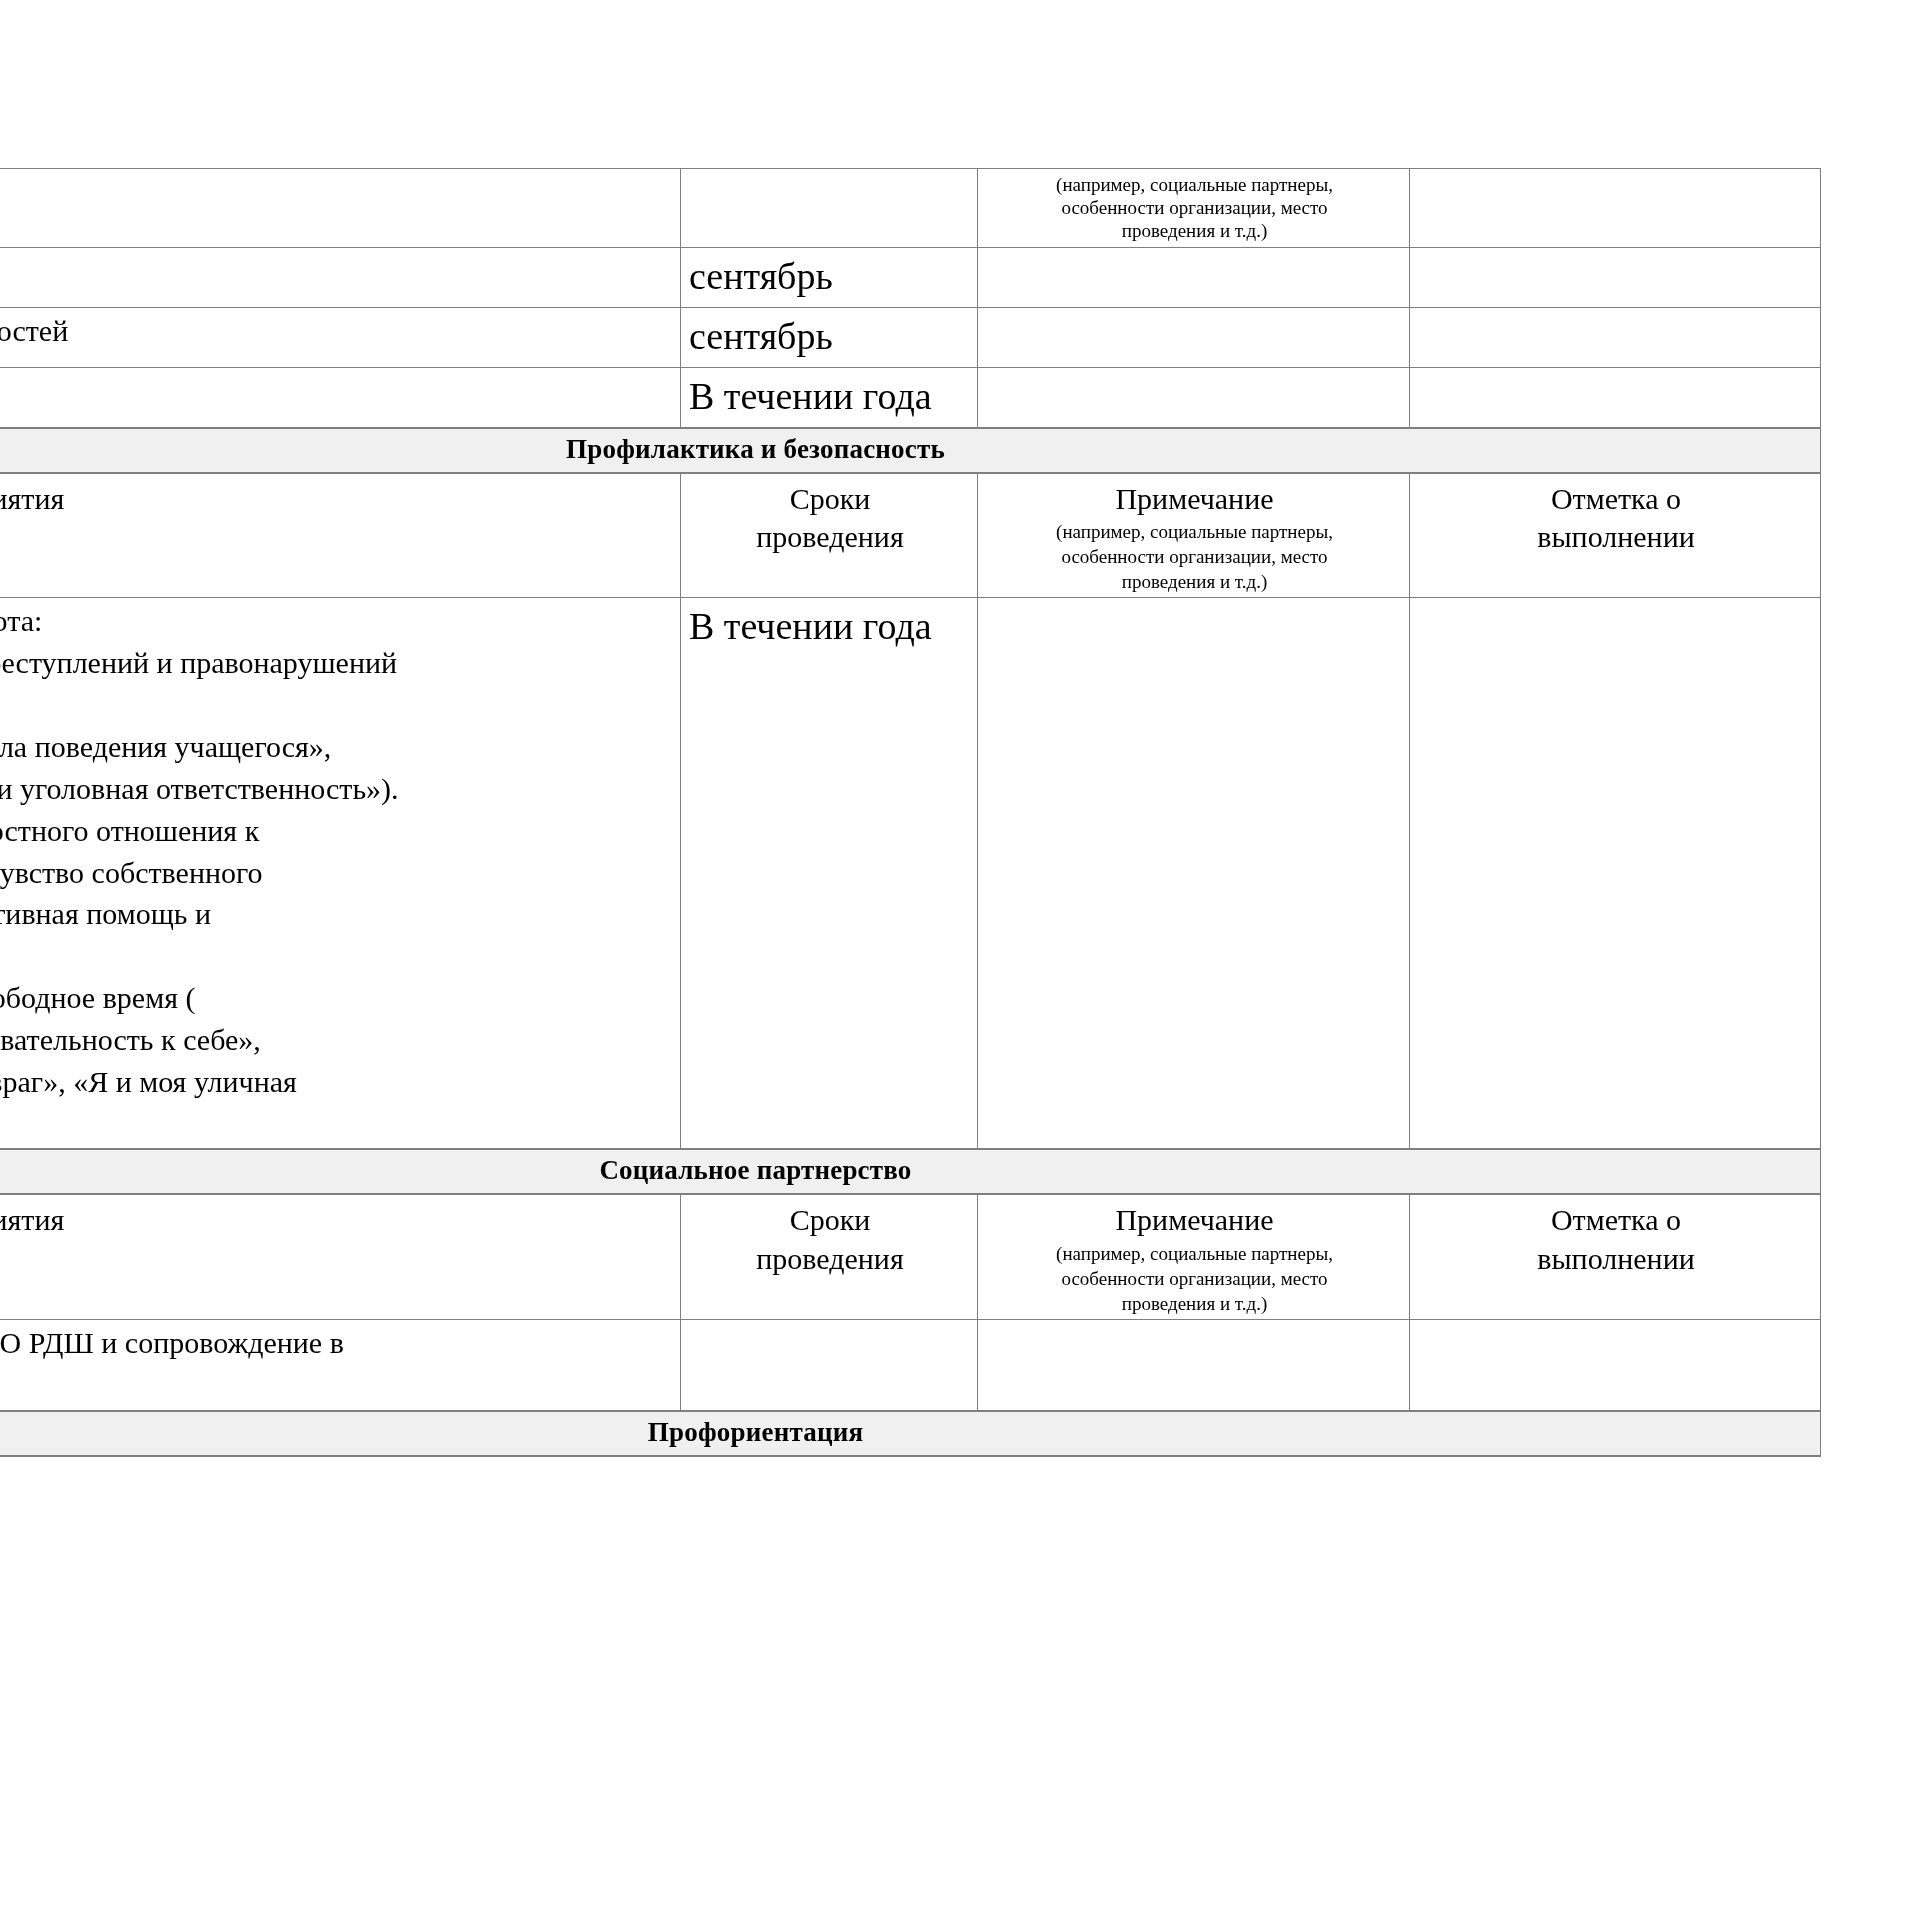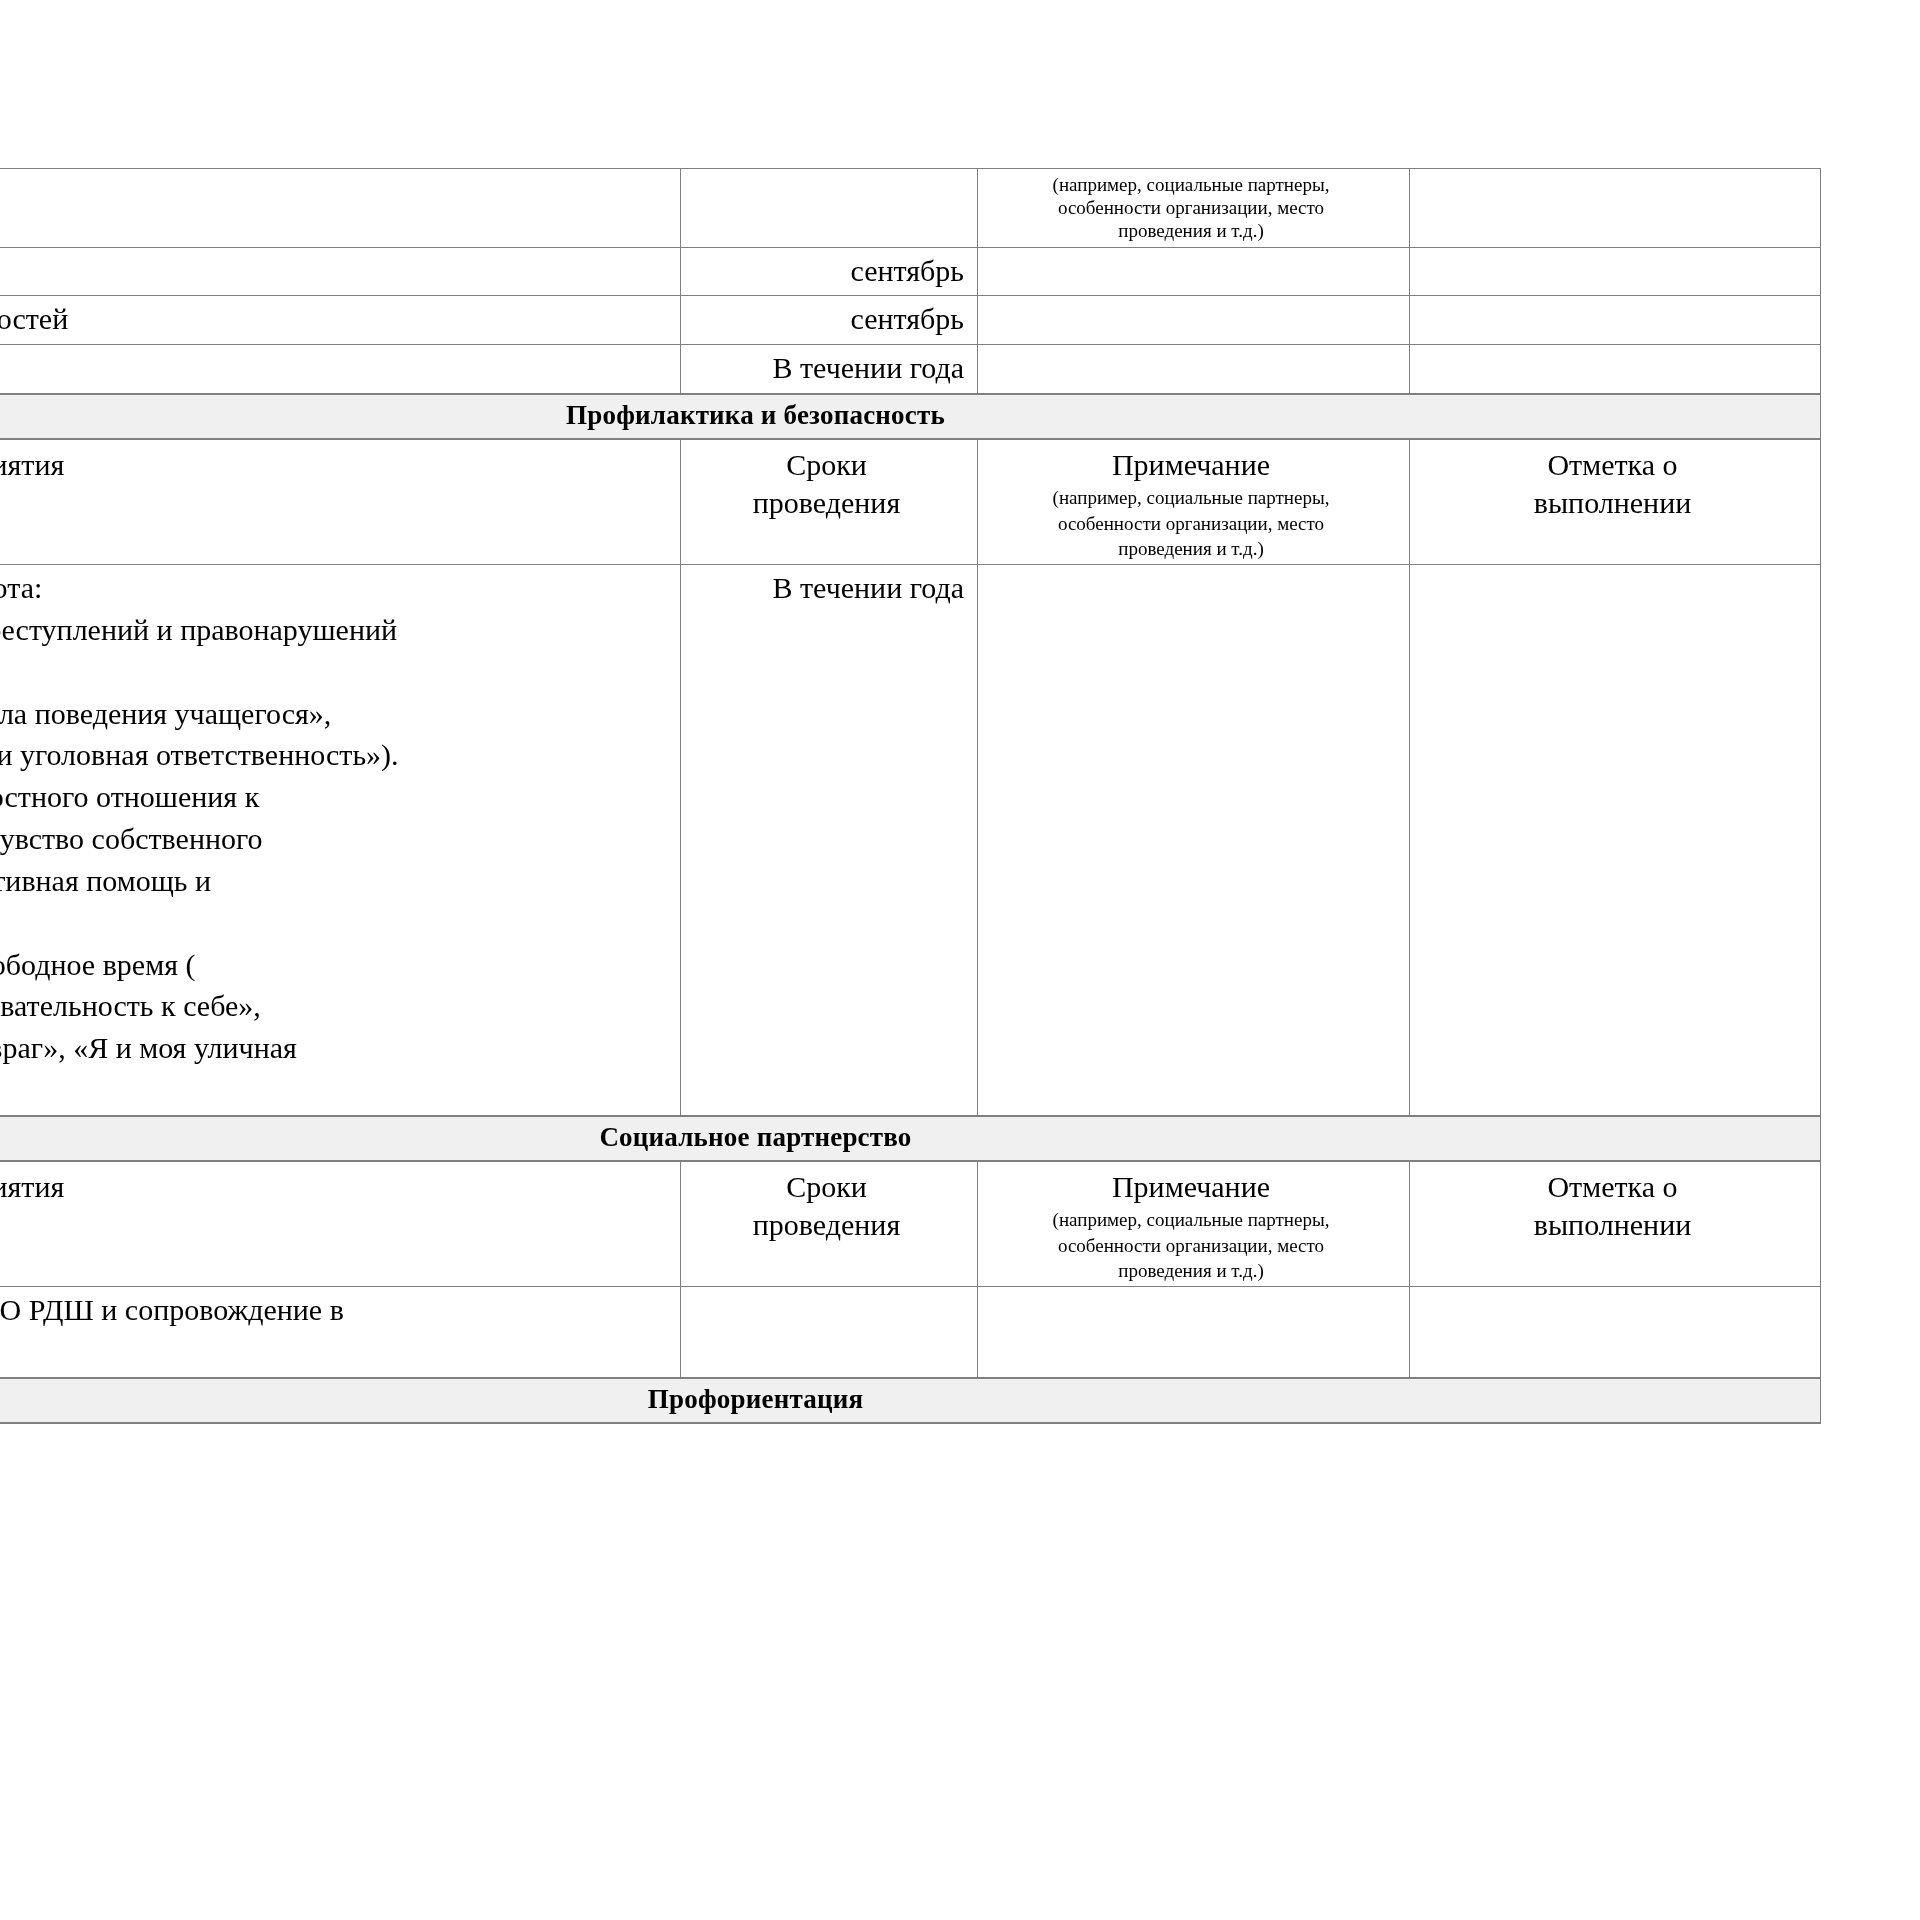--- a/index.html
+++ b/index.html
@@ -36,21 +36,21 @@
   table.plan {
     border-collapse: collapse;
     table-layout: fixed;
     width: 2130px;
     background: #ffffff;
   }
 
   table.plan td {
     border: 1px solid #7f7f7f;
     vertical-align: top;
-    padding: 2px 13px 4px 8px;
+    padding: 2px 6px 4px 8px;
     background: #ffffff;
   }
 
   
   col.c-deeds  { width: 990px; }
   col.c-dates  { width: 297px; }
   col.c-note   { width: 432px; }
   col.c-mark   { width: 411px; }
 
   
@@ -90,23 +90,23 @@
   td.deeds-hdr .hdr-main { text-align: left; }
 
   
   td.body-text {
     font-size: 30px;
     line-height: 1.395;
     text-align: left;
     padding-top: 4px;
   }
   td.body-center {
-    font-size: 30px;
+    font-size: 38px;
     line-height: 1.395;
-    text-align: right;
+    text-align: left;
     padding-top: 4px;
   }
   td.body-blank { }
 
   .lines p {
     margin: 0;
     padding: 0;
     white-space: nowrap;
   }
 

